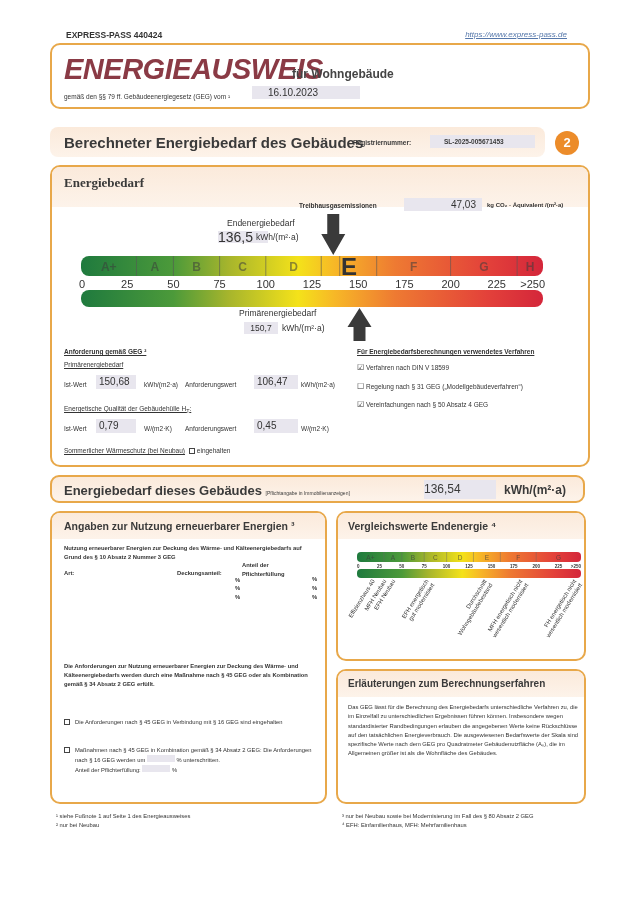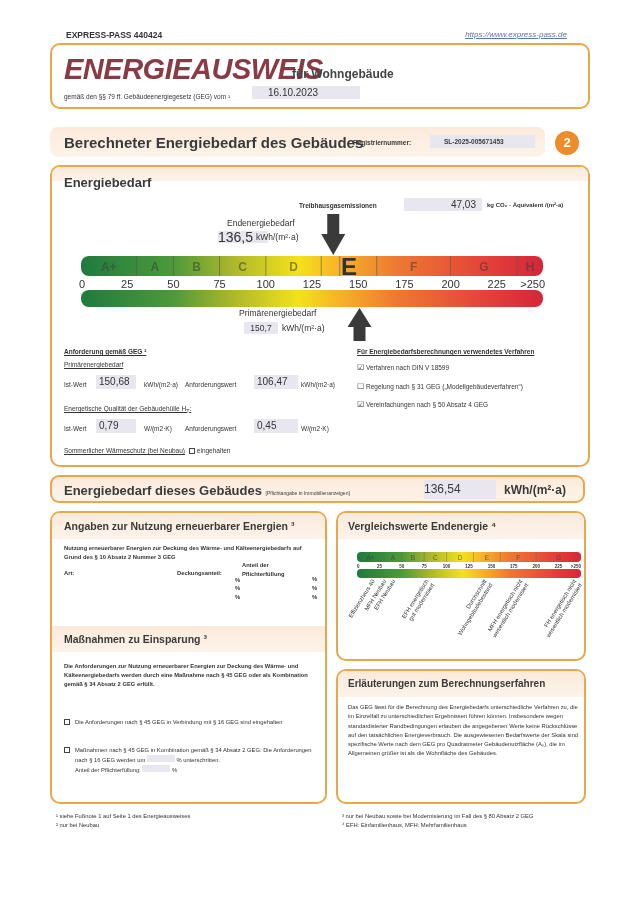--- a/index.html
+++ b/index.html
@@ -30,21 +30,21 @@
 </div>
 
 <div class="abs section-head" style="left:50px;top:127px;width:495px;height:30px;border-radius:8px;">
   <div class="abs" style="left:14px;top:7px;font-size:15px;">Berechneter Energiebedarf des Gebäudes</div>
   <div class="abs" style="left:303px;top:12px;font-size:6.5px;">Registriernummer:</div>
   <div class="abs field" style="left:380px;top:8px;width:105px;height:13px;font-size:6.5px;line-height:13px;padding-left:14px;">SL-2025-005671453</div>
 </div>
 <div class="abs" style="left:555px;top:131px;width:24px;height:24px;border-radius:50%;background:#ec8c2a;color:#fff;font-weight:bold;font-size:13px;text-align:center;line-height:24px;">2</div>
 
 <div class="abs orange-box" style="left:50px;top:165px;width:540px;height:302px;overflow:hidden;">
-  <div class="section-head" style="height:14px;padding:8px 0 0 12px;font-size:13px;">Energiebedarf</div>
+  <div class="section-head" style="height:40px;padding:8px 0 0 12px;font-size:13px;font-family:Liberation Serif, serif;">Energiebedarf</div>
 
   <div class="abs" style="left:247px;top:35px;font-size:6.5px;font-weight:bold;">Treibhausgasemissionen</div>
   <div class="abs field" style="left:352px;top:31px;width:78px;height:13px;font-size:10px;text-align:right;padding-right:6px;line-height:13px;">47,03</div>
   <div class="abs" style="left:435px;top:35px;font-size:6px;font-weight:bold;">kg CO₂ - Äquivalent /(m²·a)</div>
 
   <div class="abs" style="left:175px;top:51px;font-size:8.5px;">Endenergiebedarf</div>
   <div class="abs field" style="left:166px;top:64px;width:50px;height:12px;font-size:14px;line-height:12px;text-align:left;">136,5</div>
   <div class="abs" style="left:204px;top:65px;font-size:8.5px;">kWh/(m²·a)</div>
 
   <svg class="abs" style="left:0;top:0;" width="540" height="302">
@@ -156,21 +156,20 @@
   <div class="abs bold" style="left:12px;top:57px;font-size:5.8px;">Art:</div>
   <div class="abs bold" style="left:125px;top:57px;font-size:5.8px;">Deckungsanteil:</div>
   <div class="abs bold" style="left:190px;top:48px;width:70px;font-size:5.8px;line-height:9px;">Anteil der Pflichterfüllung</div>
   <div class="abs bold" style="left:183px;top:63px;font-size:5.8px;line-height:9px;">%</div>
   <div class="abs bold" style="left:183px;top:72px;font-size:5.8px;">%</div>
   <div class="abs bold" style="left:183px;top:81px;font-size:5.8px;">%</div>
   <div class="abs bold" style="left:260px;top:63px;font-size:5.8px;">%</div>
   <div class="abs bold" style="left:260px;top:72px;font-size:5.8px;">%</div>
   <div class="abs bold" style="left:260px;top:81px;font-size:5.8px;">%</div>
 
-  <div class="abs section-head" style="left:0;top:113px;width:277px;height:26px;padding:7px 0 0 12px;font-size:10.5px;">Maßnahmen zu Einsparung ³</div>
   <div class="abs bold" style="left:12px;top:149px;width:255px;font-size:5.8px;line-height:9px;">Die Anforderungen zur Nutzung erneuerbarer Energien zur Deckung des Wärme- und Kälteenergiebedarfs werden durch eine Maßnahme nach § 45 GEG oder als Kombination gemäß § 34 Absatz 2 GEG erfüllt.</div>
   <div class="abs" style="left:12px;top:205px;width:255px;font-size:5.8px;line-height:9px;padding-left:11px;text-indent:-11px;">
     <span class="cb" style="width:6px;height:6px;margin-right:5px;"></span><span>Die Anforderungen nach § 45 GEG in Verbindung mit § 16 GEG sind eingehalten</span>
   </div>
   <div class="abs" style="left:12px;top:233px;width:260px;font-size:5.8px;line-height:9px;padding-left:11px;text-indent:-11px;">
     <span class="cb" style="width:6px;height:6px;margin-right:5px;"></span><span>Maßnahmen nach § 45 GEG in Kombination gemäß § 34 Absatz 2 GEG: Die Anforderungen nach § 16 GEG werden um</span>
     <span class="field" style="width:28px;height:7px;"></span>
     <span>% unterschritten.</span><br>
     <span>Anteil der Pflichterfüllung:</span>
     <span class="field" style="width:28px;height:7px;"></span>

